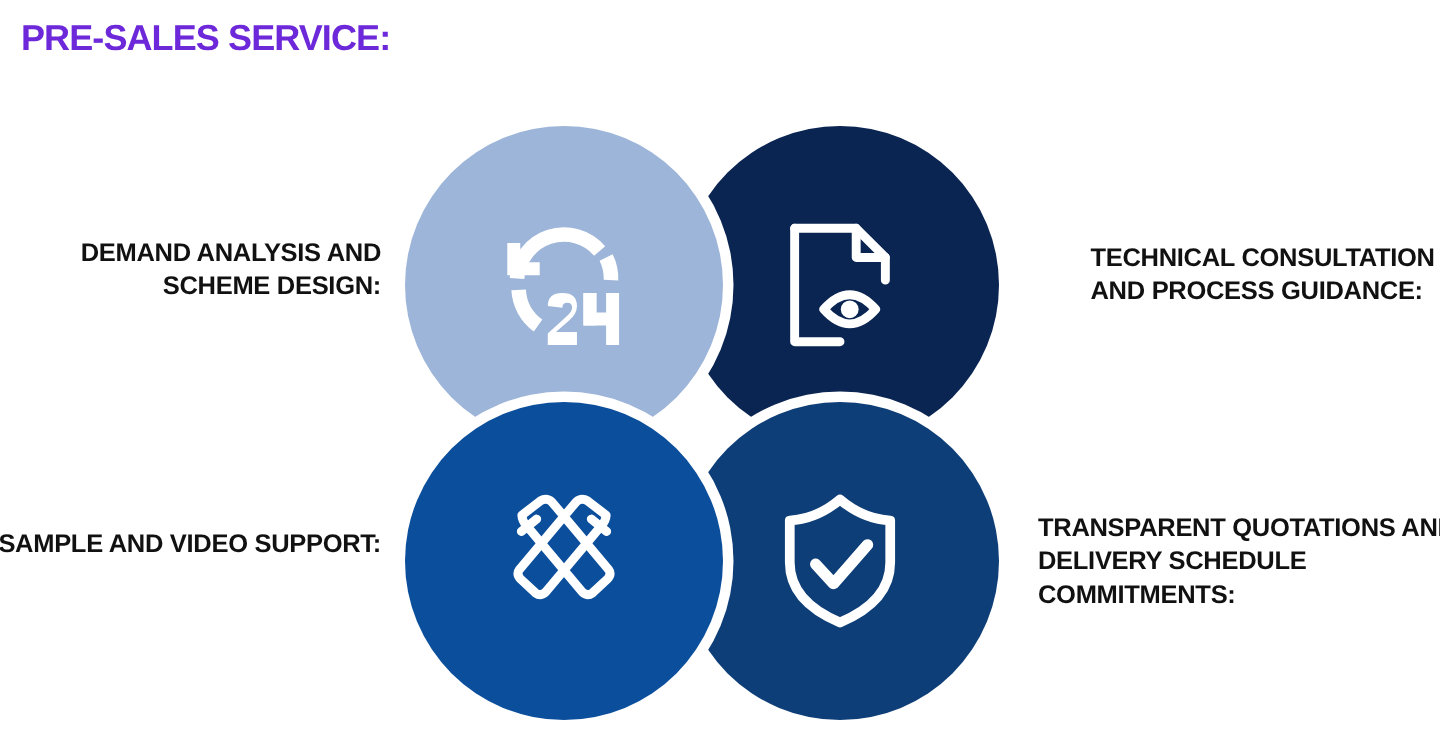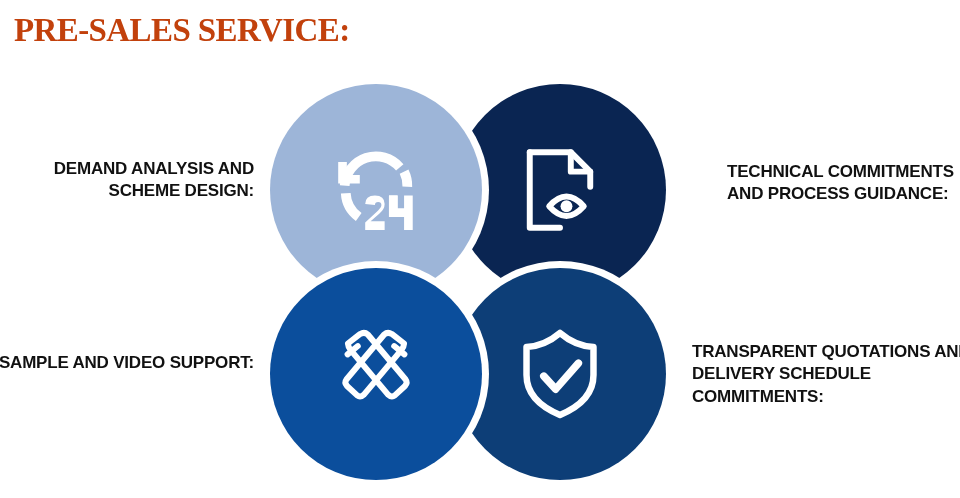--- a/index.html
+++ b/index.html
@@ -19,26 +19,25 @@
     position: absolute;
     inset: 0;
     background: #ffffff;
   }
 
   
   .title {
     position: absolute;
     left: 14px;
     top: 12px;
-    font-size: 33px;
+    font-size: 24px;
     font-weight: bold;
     letter-spacing: -0.6px;
-    color: #c2410c;
+    color: #6d28d9;
     white-space: nowrap;
-    font-family: Liberation Serif, serif;
   }
 
   
   .cluster {
     position: absolute;
     left: 262px;
     top: 76px;
     width: 412px;
     height: 412px;
   }
@@ -153,19 +152,19 @@
           <path d="M50 12 q-14 12-31 13 v26 q0 24 31 37 q31-13 31-37 V25 q-17-1-31-13 z" stroke="#ffffff" stroke-width="6" stroke-linejoin="round" fill="none"></path>
           <path d="M35 52 l11 12 l21 -24" stroke="#ffffff" stroke-width="7" stroke-linecap="round" stroke-linejoin="round" fill="none"></path>
         </svg>
       </span>
     </div>
 
   </div>
 
   <div class="label label-left lbl-demand">DEMAND ANALYSIS AND SCHEME DESIGN:</div>
 
-  <div class="label label-right lbl-technical">TECHNICAL COMMITMENTS AND PROCESS GUIDANCE:</div>
+  <div class="label label-right lbl-technical">TECHNICAL CONSULTATION AND PROCESS GUIDANCE:</div>
 
   <div class="label label-left lbl-sample">SAMPLE AND VIDEO SUPPORT:</div>
 
   <div class="label label-right lbl-transparent">TRANSPARENT QUOTATIONS AND DELIVERY SCHEDULE COMMITMENTS:</div>
 
 </div>
 
 </body></html>

